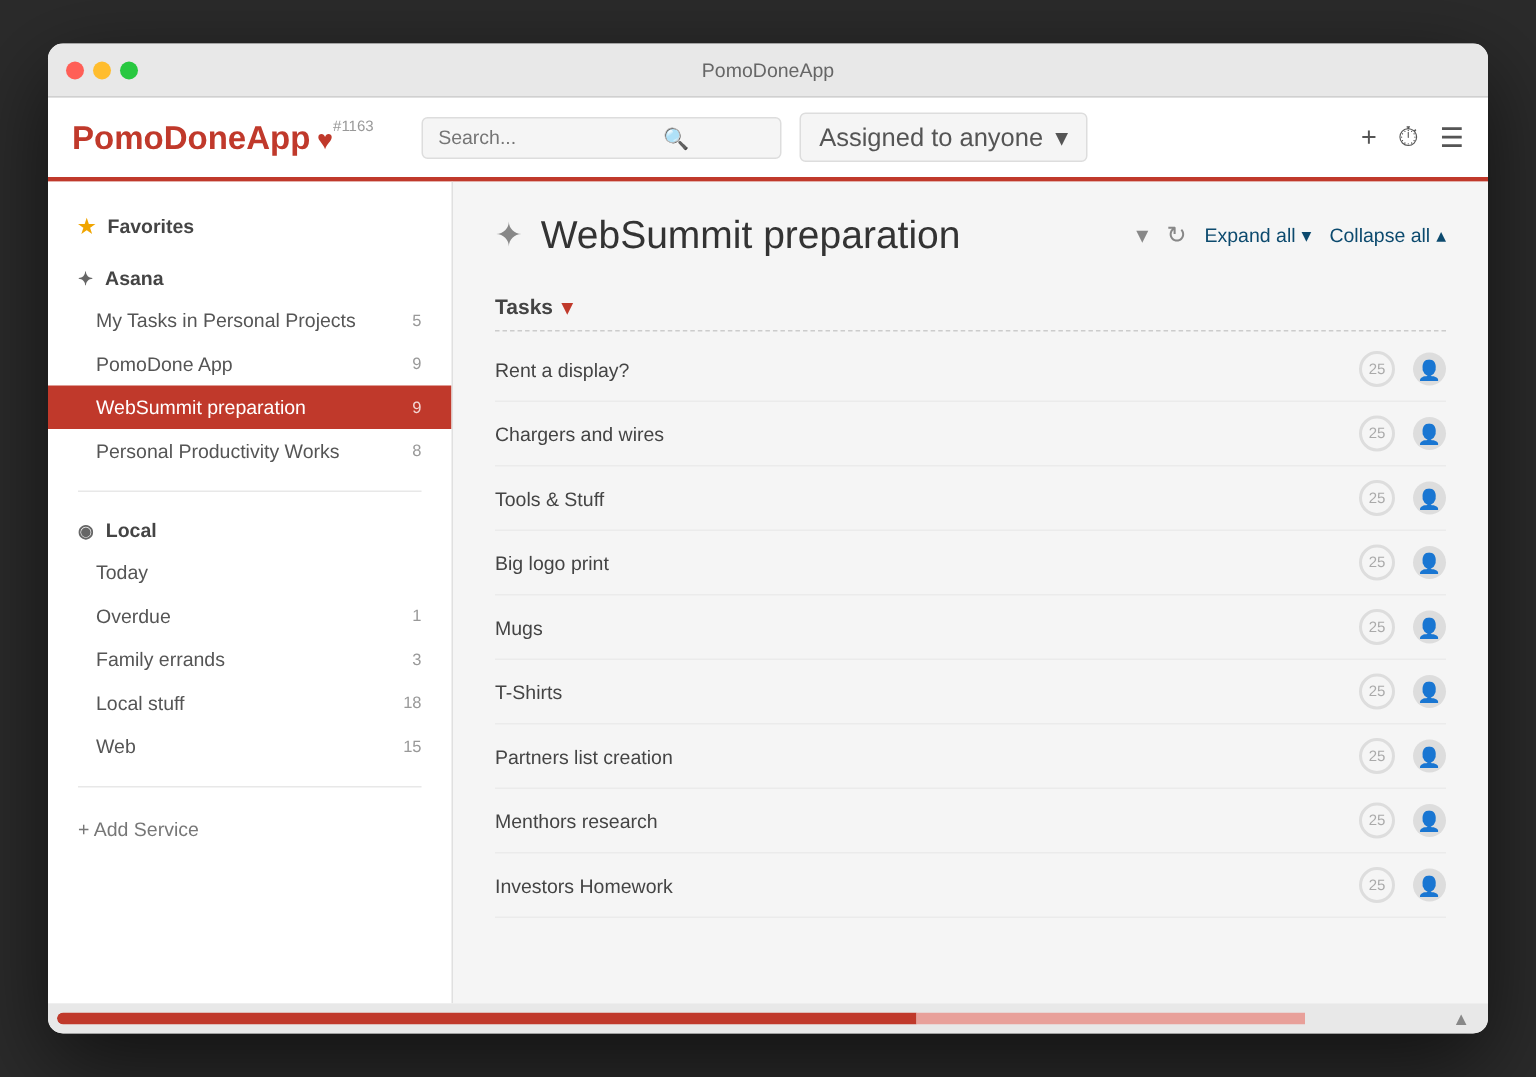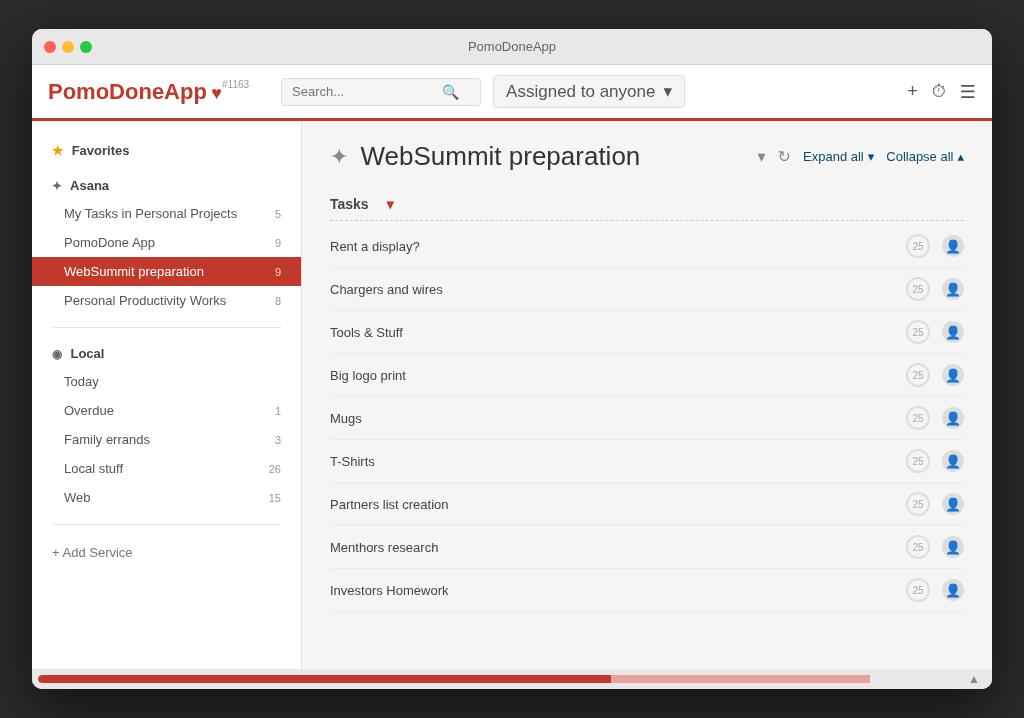--- a/index.html
+++ b/index.html
@@ -67,21 +67,21 @@
       flex-direction: row;
       margin-right: 20px;
     }
     .search-bar {
       display: flex;
       align-items: center;
       background: #f5f5f5;
       border: 1px solid #ddd;
       border-radius: 4px;
       padding: 5px 10px;
-      width: 200px;
+      width: 240px;
       flex-shrink: 0;
     }
     .search-input {
       border: none;
       background: transparent;
       outline: none;
       font-size: 13px;
       color: #666;
       width: 150px;
     }
@@ -227,21 +227,21 @@
       display: flex;
       align-items: center;
       gap: 4px;
     }
     .tasks-section {
       padding: 0 28px;
     }
     .tasks-header {
       display: flex;
       align-items: center;
-      gap: 18px;
+      gap: 6px;
       font-size: 14px;
       font-weight: 600;
       color: #444;
       padding: 8px 0;
       border-bottom: 1px dashed #ccc;
       margin-bottom: 4px;
     }
     .task-row {
       display: flex;
       align-items: center;
@@ -403,21 +403,21 @@
         <div class="sidebar-item">
           <span>Overdue</span>
           <span class="badge">1</span>
         </div>
         <div class="sidebar-item">
           <span>Family errands</span>
           <span class="badge">3</span>
         </div>
         <div class="sidebar-item">
           <span>Local stuff</span>
-          <span class="badge">26</span>
+          <span class="badge">18</span>
         </div>
         <div class="sidebar-item">
           <span>Web</span>
           <span class="badge">15</span>
         </div>
       </div>
 
       <div class="sidebar-divider"></div>
 
       <div class="add-service">

